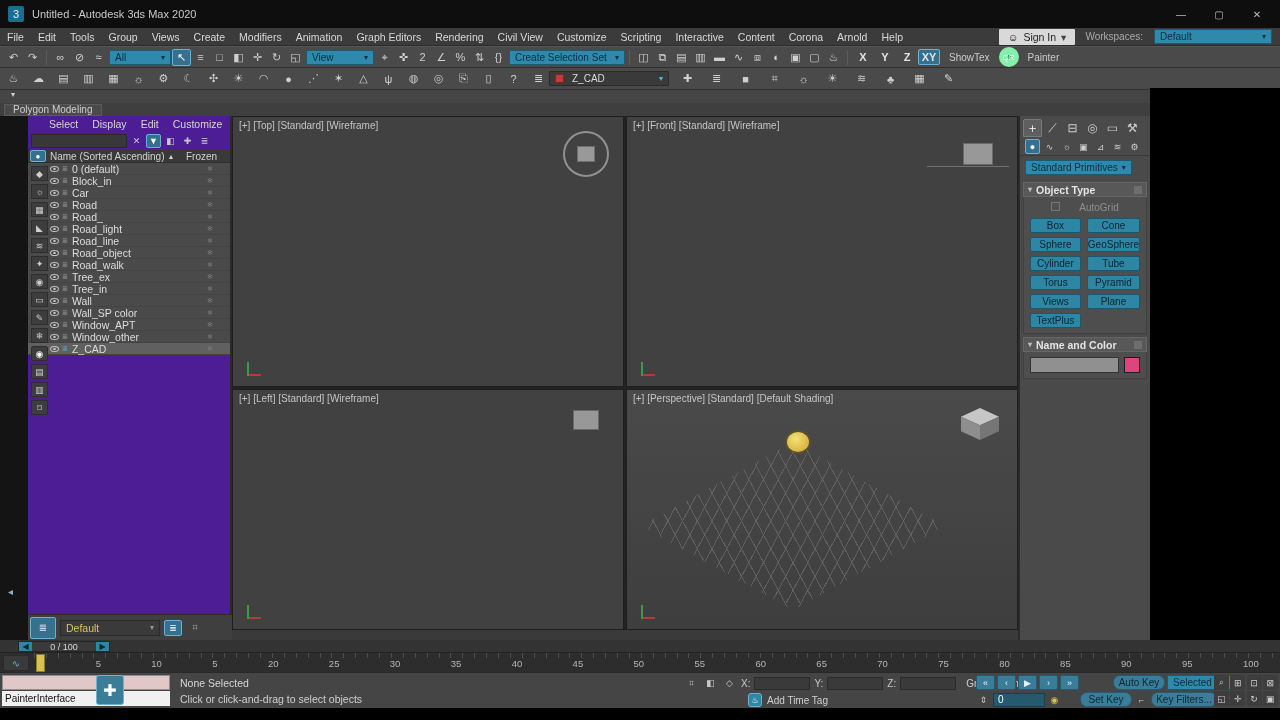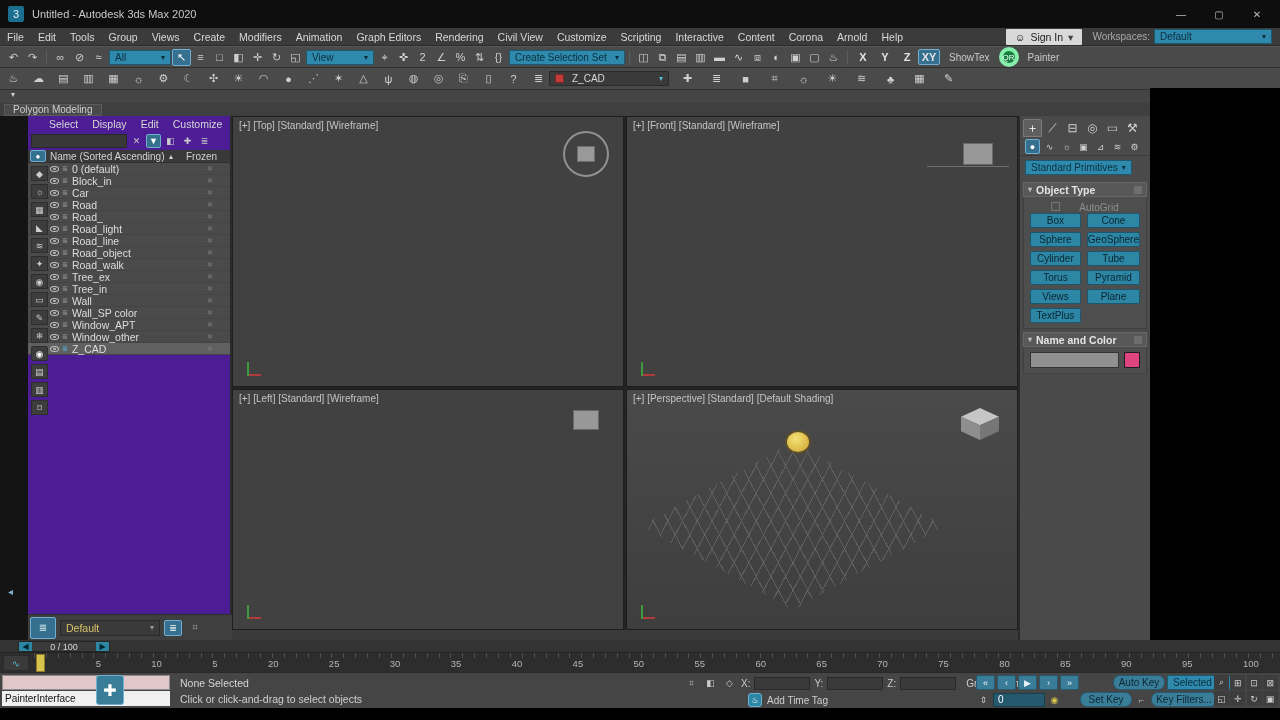--- a/index.html
+++ b/index.html
@@ -11,34 +11,34 @@
 
 #titlebar{left:0;top:0;width:1280px;height:28px;background:#0e0e0e;display:flex;align-items:center;padding:0 8px;gap:8px}
 #appicon{width:16px;height:16px;background:#1b6e8f;color:#dff1f7;font-size:11px;display:flex;align-items:center;justify-content:center;border-radius:2px}
 #titletext{color:#c9c9c9;font-size:11px}
 .winbtn{width:30px;height:18px;display:flex;align-items:center;justify-content:center;color:#bdbdbd;font-size:10px}
 
 #menubar{left:0;top:28px;width:1280px;height:18px;background:#3b3b3b;display:flex;align-items:center;border-bottom:1px solid #2c2c2c}
 #menubar .menu{padding:0 7px;font-size:10.5px;color:#d8d8d8;height:100%;display:flex;align-items:center}
 #signin{height:16px;background:#d9d9d9;color:#1d1d1d;display:flex;align-items:center;gap:5px;padding:0 9px;border-radius:1px;font-size:10.5px;margin-right:10px}
 #signin .caret{color:#444}
-.wslabel{color:#a9a9a9;font-size:10px;margin-right:4px}
+.wslabel{color:#a9a9a9;font-size:10px;margin-right:11px}
 
 #toolbar1,#toolbar2{left:0;width:1280px;height:22px;background:#4a4a4a;display:flex;align-items:center;padding-left:4px;gap:1px;border-bottom:1px solid #303030}
 #toolbar1{top:46px;border-top:1px solid #565656}
 #toolbar2{top:68px}
 .icon{display:inline-flex;align-items:center;justify-content:center;width:19px;height:17px;color:#cfcfcf;font-size:11px;flex:none}
 .icon.active{background:#35708e;border:1px solid #6fb0d2;border-radius:2px;color:#fff}
 .sep{width:1px;height:15px;background:#5c5c5c;margin:0 3px;flex:none}
 .dd{background:#2e89ac;color:#0a2f3d;font-size:10px;height:15px;display:inline-flex;align-items:center;padding:0 5px;border:1px solid #1c5a72;border-radius:1px;gap:4px;flex:none}
 .dd .caret{margin-left:auto;font-size:8px;color:#0a2f3d}
 .axis-btn{width:22px;height:16px;display:inline-flex;align-items:center;justify-content:center;color:#e3e3e3;font-size:11px;font-weight:bold;flex:none}
 .axis-btn.active{background:#35708e;border:1px solid #6fb0d2;border-radius:2px}
 .tbtext{color:#c9c9c9;font-size:10px;padding:0 8px;flex:none}
-#qrbadge{width:20px;height:20px;border-radius:50%;background:#15803d;color:#fff;font-size:8px;display:flex;align-items:center;justify-content:center;border:4px solid #86efac;flex:none}
+#qrbadge{width:20px;height:20px;border-radius:50%;background:#15803d;color:#fff;font-size:8px;display:flex;align-items:center;justify-content:center;border:8px solid #86efac;flex:none}
 .swatch-sm{width:9px;height:9px;background:#c23b3b;border:1px solid #7d2626;margin-right:4px;flex:none}
 
 #ribbontabs{left:0;top:90px;width:1150px;height:13px;background:#454545;display:flex;align-items:flex-end}
 #ribbontabs .rtab{padding:0 14px;font-size:10px;color:#b5b5b5;height:13px;display:flex;align-items:center}
 #ribbonpanel{left:0;top:103px;width:1150px;height:13px;background:#3f3f3f;display:flex;align-items:center}
 #ribbonpanel .plabel{margin-left:4px;padding:0 8px;height:12px;display:flex;align-items:center;font-size:10px;color:#cfcfcf;background:#4a4a4a;border:1px solid #5b5b5b}
 
 #main{left:0;top:116px;width:1280px;height:524px;background:#3a3a3a}
 #leftstrip{left:0;top:0;width:28px;height:524px;background:#141414}
 #collapse-arrow{left:8px;top:470px;color:#7fb2c9;font-size:10px}
@@ -93,21 +93,21 @@
 .cp-tabs .icon{width:19px;height:18px;font-size:12px}
 .cp-tabs .icon.active{background:#5f5f5f;border:1px solid #7a7a7a;border-radius:2px 2px 0 0;color:#fff}
 .cp-cats{display:flex;align-items:center;height:18px;padding:0 5px;gap:2px;border-bottom:1px solid #3a3a3a}
 .cp-cats .icon{width:15px;height:15px;font-size:9px}
 #cp-dd{margin:4px 5px;height:15px}
 .rollout{margin:3px 3px 0 3px}
 .ro-head{height:15px;background:#585858;border:1px solid #666;display:flex;align-items:center;padding:0 4px;gap:4px;font-size:10.5px;font-weight:bold;color:#e4e4e4}
 .ro-head .caret{font-size:8px;color:#bbb}
 .ro-head .grip{margin-left:auto;width:8px;height:8px;background:#6e6e6e}
 .ro-body{background:#4e4e4e;border:1px solid #404040;border-top:none;padding:5px 6px}
-.autogrid{display:flex;align-items:flex-start;justify-content:center;gap:19px;}
+.autogrid{display:flex;align-items:flex-start;justify-content:center;gap:19px;margin-bottom:5px}
 .checkbox{width:9px;height:9px;border:1px solid #767676;background:#505050}
 .autogrid span{color:#8f8f8f;font-size:10px}
 .prim-grid{display:grid;grid-template-columns:1fr 1fr;gap:4px 6px}
 .prim-btn{height:15px;background:#2e86a5;border:1px solid #1b576e;border-radius:2px;color:#082530;font-size:10px;display:flex;align-items:center;justify-content:center}
 #namefield{flex:1;height:16px;background:#909090;border:1px solid #333;margin-right:5px}
 #colorswatch{width:16px;height:16px;background:#e0447e;border:1px solid #1e1e1e}
 #rightblack{left:1150px;top:88px;width:130px;height:552px;background:#000}
 
 #trackrow{left:0;top:640px;width:1280px;height:12px;background:#333}
 #framebox{position:absolute;left:18px;top:1px;width:92px;height:11px;background:#3a3a3a;border:1px solid #262626;display:flex;align-items:center;font-size:9px;color:#d8d8d8}

